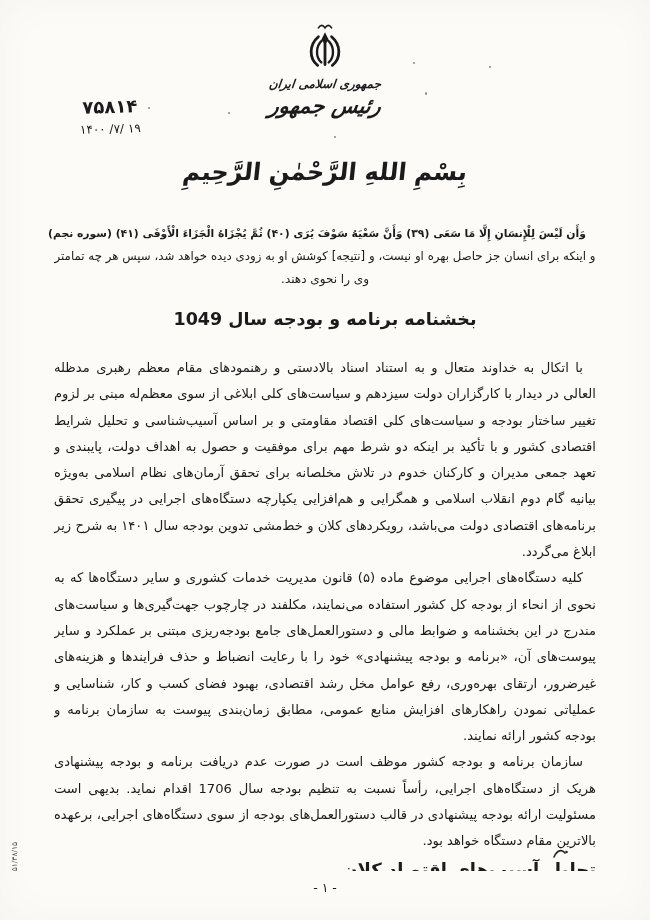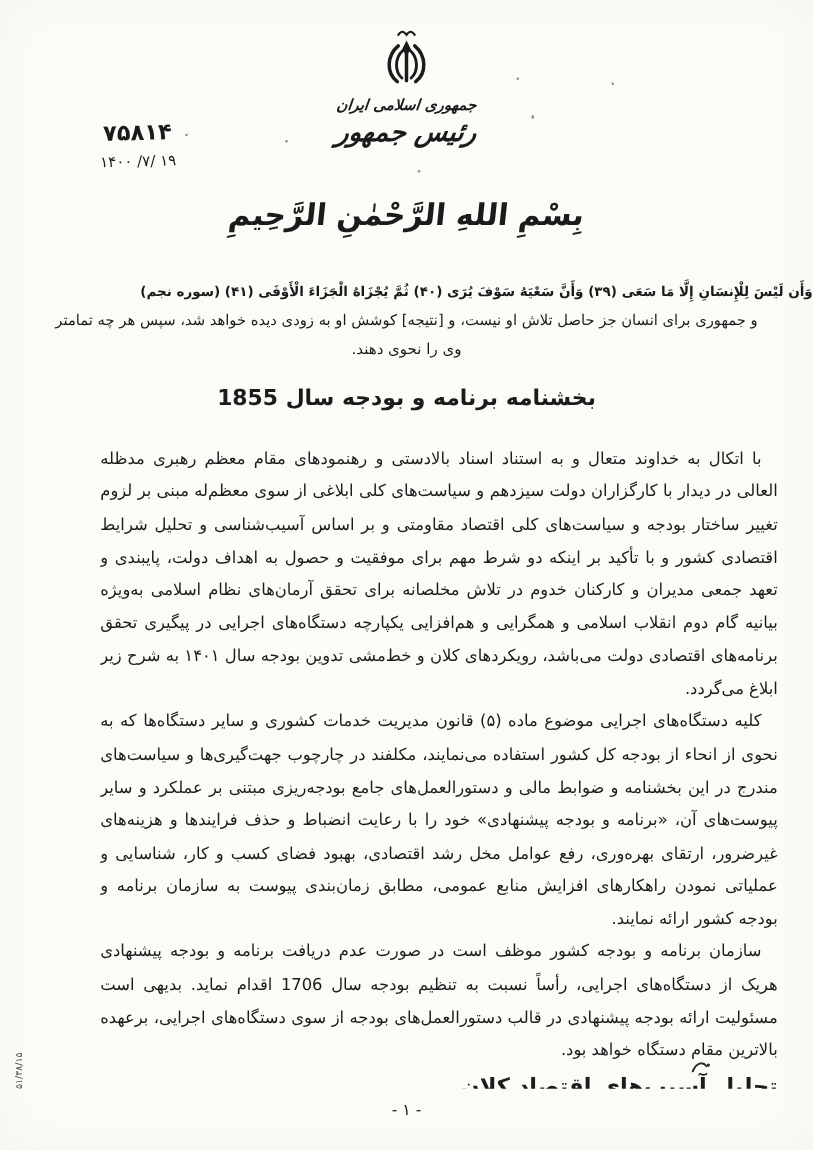--- a/index.html
+++ b/index.html
@@ -20,30 +20,30 @@
   .emblem{display:inline-block;}
   .org1{font-size:12px;font-weight:bold;font-style:italic;margin-top:1px;transform:skewX(-6deg);}
   .org2{font-size:21px;font-weight:bold;font-style:italic;margin-top:3px;transform:skewX(-8deg);}
   
   .refblock{position:absolute;top:96px;left:56px;width:108px;text-align:center;transform:rotate(-1.5deg);}
   .refnum{font-size:18px;font-weight:600;letter-spacing:3px;direction:ltr;}
   .refdate{font-size:12px;letter-spacing:1.5px;margin-top:5px;direction:ltr;}
   
   .bismillah{position:absolute;top:158px;left:0;right:0;text-align:center;
     font-size:24px;font-weight:bold;transform:skewX(-6deg);letter-spacing:0px;}
-  .verse{position:absolute;top:227px;left:0;right:0;text-align:right;
-    font-size:10.8px;font-weight:bold;white-space:nowrap;}
+  .verse{position:absolute;top:227px;left:0;right:0;text-align:left;
+    font-size:10.8px;font-weight:bold;white-space:nowrap;padding-left:48px;}
   .trans1{position:absolute;top:249px;left:0;right:0;text-align:center;
     font-size:11.8px;white-space:nowrap;}
   .trans2{position:absolute;top:272px;left:0;right:0;text-align:center;font-size:12px;}
   
   .doc-title{position:absolute;top:309px;left:0;right:0;text-align:center;
     font-size:17.5px;font-weight:bold;margin:0;}
   
-  .body-text{position:absolute;top:355px;left:54px;width:542px;height:516px;overflow:hidden;margin-left:26px;}
+  .body-text{position:absolute;top:355px;left:54px;width:542px;height:516px;overflow:hidden;}
   .body-text p{margin:0;text-align:justify;text-justify:inter-word;
     text-indent:13px;font-size:13.1px;line-height:26.3px;}
   .section-heading{font-size:18px;font-weight:bold;text-align:right;margin:1px 0 0 0;line-height:27px;}
   
   .pagenum{position:absolute;top:880px;left:0;right:0;text-align:center;
     font-size:12.5px;letter-spacing:2px;}
   .sidecode{position:absolute;left:10px;top:842px;writing-mode:vertical-rl;
     transform:rotate(180deg);font-size:7.5px;color:#4a4a4a;letter-spacing:0.5px;direction:ltr;}
   
   .speck{position:absolute;background:#8a8a8a;border-radius:50%;}
@@ -73,24 +73,24 @@
   </div>
 
   <div class="refblock">
     <div class="refnum">۷۵۸۱۴</div>
     <div class="refdate">۱۴۰۰ /۷/ ۱۹</div>
   </div>
 
   <div class="bismillah">بِسْمِ اللهِ الرَّحْمٰنِ الرَّحِیمِ</div>
 
   <div class="verse">وَأَن لَیْسَ لِلْإِنسَانِ إِلَّا مَا سَعَی (۳۹) وَأَنَّ سَعْیَهُ سَوْفَ یُرَی (۴۰) ثُمَّ یُجْزَاهُ الْجَزَاءَ الْأَوْفَی (۴۱) (سوره نجم)</div>
-  <div class="trans1">و جمهوری برای انسان جز حاصل تلاش او نیست، و [نتیجه] کوشش او به زودی دیده خواهد شد، سپس هر چه تمامتر</div>
+  <div class="trans1">و اینکه برای انسان جز حاصل بهره او نیست، و [نتیجه] کوشش او به زودی دیده خواهد شد، سپس هر چه تمامتر</div>
   <div class="trans2">وی را نحوی دهند.</div>
 
-  <h1 class="doc-title">بخشنامه برنامه و بودجه سال 1855</h1>
+  <h1 class="doc-title">بخشنامه برنامه و بودجه سال 1049</h1>
 
   <div class="body-text">
     <p>با اتکال به خداوند متعال و به استناد اسناد بالادستی و رهنمودهای مقام معظم رهبری مدظله العالی در دیدار با کارگزاران دولت سیزدهم و سیاست‌های کلی ابلاغی از سوی معظم‌له مبنی بر لزوم تغییر ساختار بودجه و سیاست‌های کلی اقتصاد مقاومتی و بر اساس آسیب‌شناسی و تحلیل شرایط اقتصادی کشور و با تأکید بر اینکه دو شرط مهم برای موفقیت و حصول به اهداف دولت، پایبندی و تعهد جمعی مدیران و کارکنان خدوم در تلاش مخلصانه برای تحقق آرمان‌های نظام اسلامی به‌ویژه بیانیه گام دوم انقلاب اسلامی و همگرایی و هم‌افزایی یکپارچه دستگاه‌های اجرایی در پیگیری تحقق برنامه‌های اقتصادی دولت می‌باشد، رویکردهای کلان و خط‌مشی تدوین بودجه سال ۱۴۰۱ به شرح زیر ابلاغ می‌گردد.</p>
     <p>کلیه دستگاه‌های اجرایی موضوع ماده (۵) قانون مدیریت خدمات کشوری و سایر دستگاه‌ها که به نحوی از انحاء از بودجه کل کشور استفاده می‌نمایند، مکلفند در چارچوب جهت‌گیری‌ها و سیاست‌های مندرج در این بخشنامه و ضوابط مالی و دستورالعمل‌های جامع بودجه‌ریزی مبتنی بر عملکرد و سایر پیوست‌های آن، «برنامه و بودجه پیشنهادی» خود را با رعایت انضباط و حذف فرایندها و هزینه‌های غیرضرور، ارتقای بهره‌وری، رفع عوامل مخل رشد اقتصادی، بهبود فضای کسب و کار، شناسایی و عملیاتی نمودن راهکارهای افزایش منابع عمومی، مطابق زمان‌بندی پیوست به سازمان برنامه و بودجه کشور ارائه نمایند.</p>
     <p>سازمان برنامه و بودجه کشور موظف است در صورت عدم دریافت برنامه و بودجه پیشنهادی هریک از دستگاه‌های اجرایی، رأساً نسبت به تنظیم بودجه سال 1706 اقدام نماید. بدیهی است مسئولیت ارائه بودجه پیشنهادی در قالب دستورالعمل‌های بودجه از سوی دستگاه‌های اجرایی، برعهده بالاترین مقام دستگاه خواهد بود.</p>
     <h2 class="section-heading">تحلیل آسیب‌های اقتصاد کلان</h2>
 
   </div>
 
   <div class="pagenum">- ۱ -</div>

